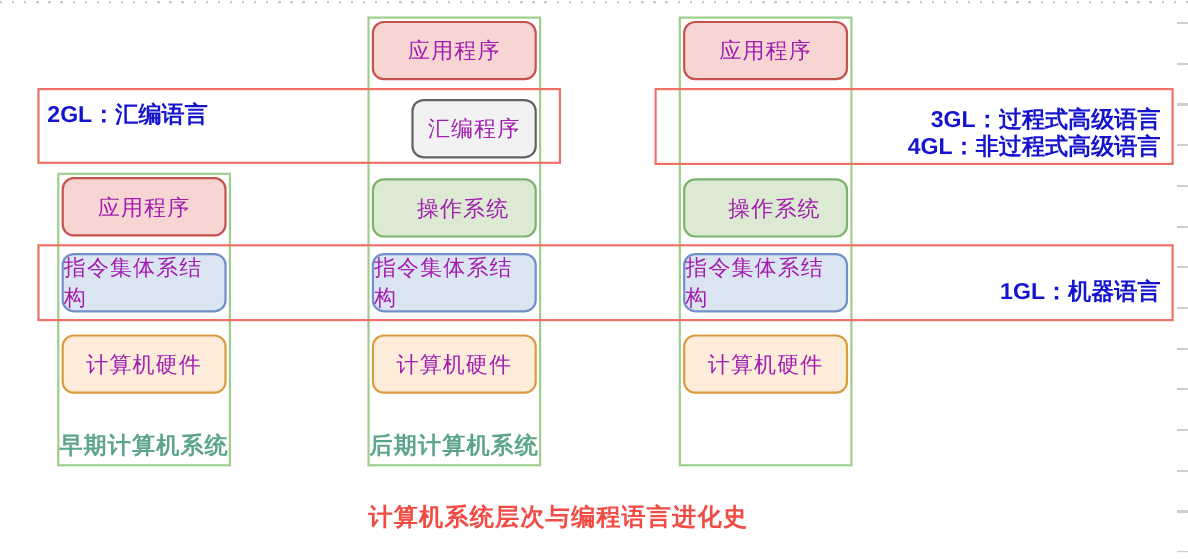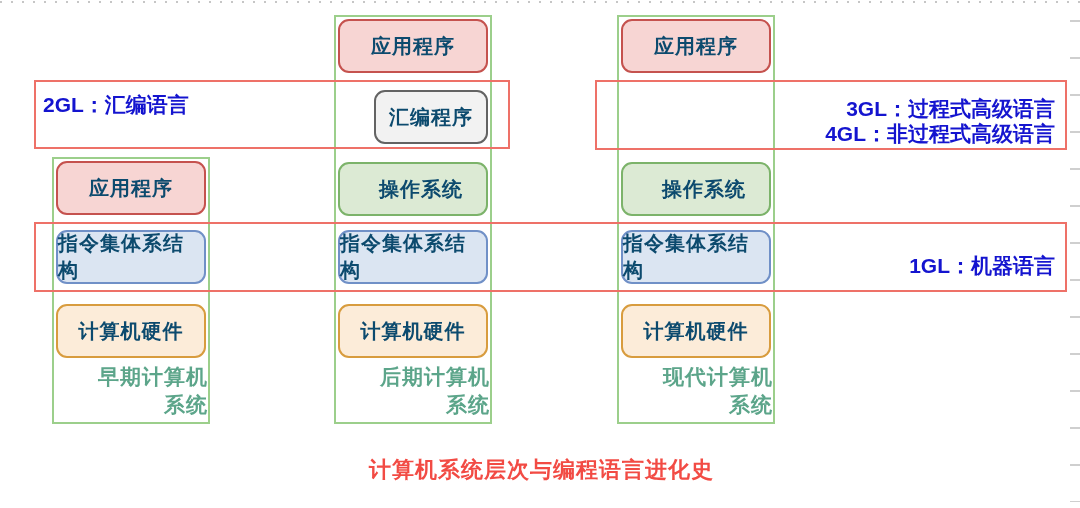--- a/index.html
+++ b/index.html
@@ -46,21 +46,21 @@
   .frame-1gl  { left: 34px;  top: 222px; width: 1033px; height: 70px; }
 
   
   .box {
     position: absolute;
     left: 2px; right: 2px;
     height: 54px;
     border-radius: 11px;
     border: 2px solid #000;
     display: flex; align-items: center; justify-content: center;
-    font-size: 20px; font-weight: bold; color: #0c4a6e;
+    font-size: 20px; font-weight: normal; color: #a21caf;
     z-index: 3;
     letter-spacing: 1px;
   }
   .v-pink   { background: var(--pink-fill);   border-color: var(--pink-border); }
   .v-gray   { background: var(--gray-fill);   border-color: var(--gray-border); margin-left: 36px; }
   .v-green  { background: var(--green-fill);  border-color: var(--green-border); padding-left: 16px; }
   .v-blue   { background: var(--blue-fill);   border-color: var(--blue-border); }
   .v-orange { background: var(--orange-fill); border-color: var(--orange-border); }
   .v-purple { background: var(--purple-fill); border-color: var(--purple-border); }
 
@@ -76,21 +76,20 @@
   .s5 { top: 145px; }
 
   .col-label {
     position: absolute;
     left: 0; right: 0; bottom: 3px;
     text-align: right;
     font-size: 21px; font-weight: bold;
     color: var(--label-teal);
     letter-spacing: 1px;
     z-index: 3;
-    padding-left: 44px;
   }
 
   
   .annotation {
     position: absolute;
     display: flex; flex-direction: column; justify-content: center;
     color: var(--annotation-blue);
     font-size: 21px; font-weight: bold;
     z-index: 4;
     line-height: 25px;
@@ -101,21 +100,20 @@
   .anno-1gl  { right: 25px; top: 222px; height: 86px; text-align: left; }
 
   .diagram-title {
     position: absolute;
     top: 455px; left: 0; width: 1015px;
     text-align: center;
     font-size: 22px; font-weight: bold;
     color: var(--title-red);
     letter-spacing: 1px;
     z-index: 4;
-    margin-left: 34px;
   }
 </style>
 </head>
 <body>
 
 <div class="canvas">
 
   <div class="top-dotted"></div>
   <div class="right-dashes"></div>
 
@@ -137,21 +135,20 @@
     <div class="box v-blue r4">指令集体系结构</div>
     <div class="box v-orange r5">计算机硬件</div>
     <div class="col-label">后期计算机系统</div>
   </div>
 
   <div class="column col-modern">
     <div class="box v-pink r1">应用程序</div>
     <div class="box v-green r3">操作系统</div>
     <div class="box v-blue r4">指令集体系结构</div>
     <div class="box v-orange r5">计算机硬件</div>
-    <div class="col-label">现代计算机系统</div>
   </div>
 
   <div class="annotation anno-2gl">
     <span>2GL：汇编语言</span>
   </div>
   <div class="annotation anno-34gl">
     <span>3GL：过程式高级语言</span>
     <span>4GL：非过程式高级语言</span>
   </div>
   <div class="annotation anno-1gl">

